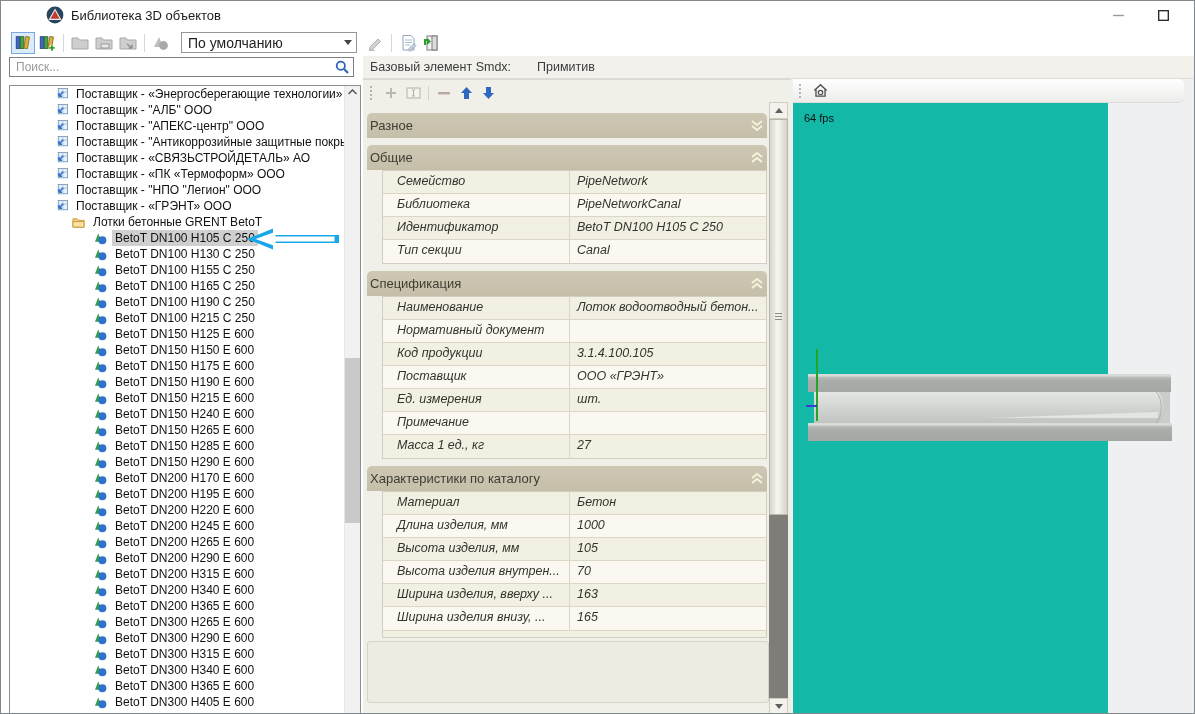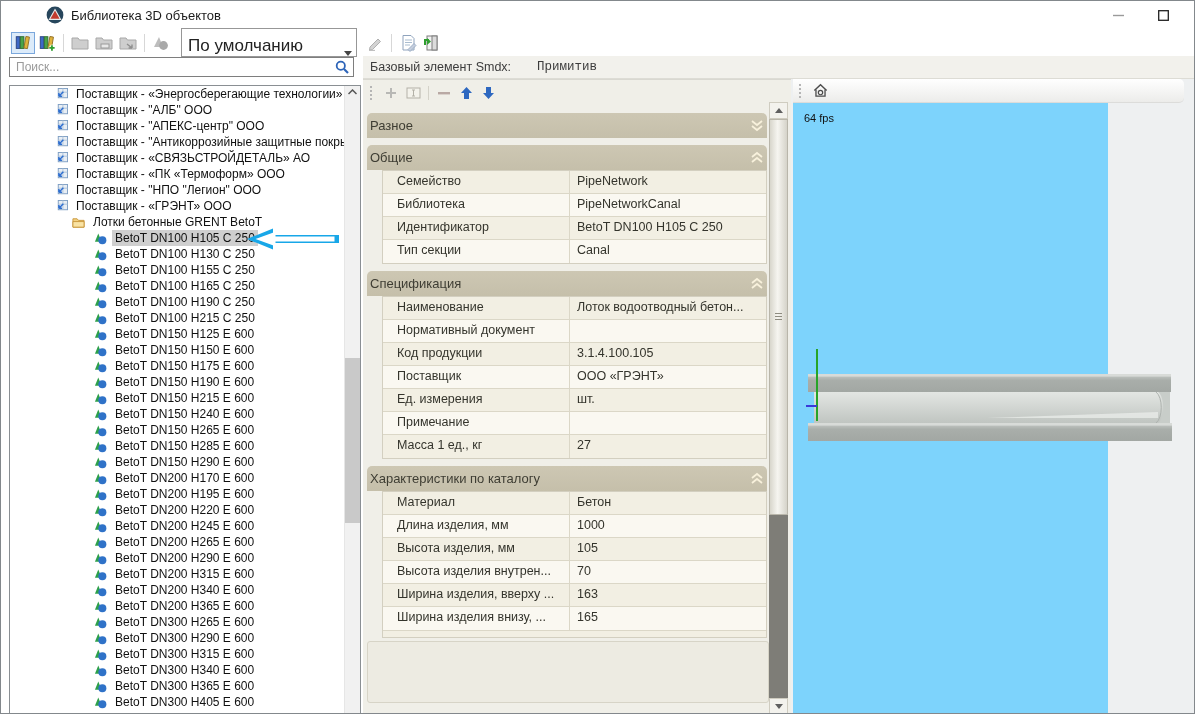--- a/index.html
+++ b/index.html
@@ -10,32 +10,32 @@
   .titlebar{position:absolute;left:0;top:0;width:100%;height:28px;display:flex;align-items:center;background:#fff;padding-left:37px;}
   .appicon{margin:0 7px 0 8px;flex:none;display:flex;}
   .title{font-size:13px;color:#1b1b1b;}
   .winbtns{margin-left:auto;display:flex;height:100%;}
   .winbtn{width:45px;height:100%;display:flex;align-items:center;justify-content:center;}
   
   .toolbar{position:absolute;left:0;top:28px;width:100%;height:27px;display:flex;align-items:center;padding-left:10px;box-sizing:border-box;background:#fff;}
   .tbtn{width:24px;height:22px;display:flex;align-items:center;justify-content:center;border:1px solid transparent;box-sizing:border-box;}
   .tbtn.selected{background:#dcebfa;border-color:#7aa7dc;}
   .tsep{width:1px;height:18px;background:#d7d7d7;margin:0 4px;}
-  .combo{width:176px;height:29px;border:1px solid #979797;background:#fff;display:flex;align-items:flex-end;
-    font-size:17px;padding-left:6px;box-sizing:border-box;margin:0 6px 0 8px;color:#222;}
+  .combo{width:176px;height:21px;border:1px solid #979797;background:#fff;display:flex;align-items:center;
+    font-size:14px;padding-left:6px;box-sizing:border-box;margin:0 6px 0 8px;color:#222;}
   .combo-arrow{margin-left:auto;width:16px;display:flex;justify-content:center;}
   
   .subrow{position:absolute;left:0;top:55px;width:100%;height:23px;padding-left:35px;}
   .searchbox{position:absolute;left:8px;top:1px;width:345px;height:20px;border:1px solid #7e7e7e;background:#fff;display:flex;align-items:center;box-sizing:border-box;}
   .searchbox input{flex:1;border:none;outline:none;font:12px "Liberation Sans","DejaVu Sans",sans-serif;padding:0 6px;color:#444;background:transparent;}
   .searchbox input::placeholder{color:#9a9a9a;}
   .magbtn{width:22px;height:100%;display:flex;align-items:center;justify-content:center;}
   .smdx{position:absolute;left:362px;top:0;right:0;height:23px;background:#f2f1ec;border-bottom:1px solid #dddcd5;
     display:flex;align-items:center;padding-left:7px;font-size:12.5px;color:#3c3c3c;box-sizing:border-box;}
-  .smdx .val{margin-left:26px;font-family:Liberation Mono, monospace;}
+  .smdx .val{margin-left:26px;}
   
   .tree-panel{position:absolute;left:8px;top:84px;width:352px;height:630px;border:1px solid #8a8f93;background:#fff;box-sizing:border-box;overflow:hidden;}
   .trow{height:16px;display:flex;align-items:center;white-space:nowrap;font-size:12px;color:#111;}
   .lvl1{padding-left:45px}.lvl2{padding-left:62px}.lvl3{padding-left:84px}
   .ticon{width:13px;height:13px;margin-right:5px;flex:none;}
   .trow .tlabel{padding:1px 3px;}
   .trow.selected .tlabel{background:#cfcfcf;}
   .tree-scroll{position:absolute;right:0;top:0;width:16px;height:100%;background:#f1f1f1;border-left:1px solid #e6e6e6;box-sizing:border-box;}
   .tree-scroll .up{position:absolute;top:3px;left:0;width:100%;display:flex;justify-content:center;}
   .tree-thumb{position:absolute;left:0;top:272px;width:100%;height:165px;background:#c9c9c9;}
@@ -47,41 +47,41 @@
   .grip{width:2px;height:14px;border-left:2px dotted #b5b5b5;margin:0 6px 0 2px;}
   .ptbtn{width:22px;height:20px;display:flex;align-items:center;justify-content:center;}
   .psep{width:1px;height:14px;background:#d4d2c9;margin:0 4px;}
   .prop-grid{position:absolute;left:4px;top:33px;width:400px;}
   .section{margin-bottom:7px;}
   .section-header{height:25px;background:linear-gradient(#cdc7b3,#c5bfaa);border-radius:5px 5px 0 0;display:flex;align-items:center;
     padding:0 3px;font-size:13px;color:#3e3d33;}
   .chev{margin-left:auto;display:flex;}
   .section:not(.collapsed) .chev-down{display:none;}
   .section-rows{margin-left:15px;border:1px solid #d3cfc0;background:#faf8f1;}
-  .prow{display:flex;height:23px;box-sizing:border-box;border-bottom:1px solid #dbd7c7;font-size:12.5px;color:#34342c;line-height:21px;}
+  .prow{display:flex;height:23px;box-sizing:border-box;border-bottom:1px solid #dbd7c7;font-size:12.5px;color:#34342c;line-height:21px;font-style:italic;}
   .prow:last-of-type{border-bottom:none;}
   .prow:nth-of-type(odd){background:#f2efe3;}
   .prow:nth-of-type(even){background:#faf8f1;}
   .plabel{width:186px;padding-left:14px;box-sizing:border-box;overflow:hidden;white-space:nowrap;}
   .pvalue{flex:1;border-left:1px solid #dbd7c7;padding-left:7px;overflow:hidden;white-space:nowrap;}
   .section[data-section-index="3"] .section-rows::after{content:"";display:block;height:6px;background:#f2efe3;border-top:1px solid #dbd7c7;}
   .descbox{position:absolute;left:4px;top:561px;width:402px;height:62px;background:#edebe2;border:1px solid #d7d4c7;border-radius:3px;box-sizing:border-box;}
   
   .psb{position:absolute;left:406px;top:22px;width:19px;height:613px;}
   .psb .btn{position:absolute;left:0;width:100%;height:17px;background:#f3f2ed;border:1px solid #cfccc0;box-sizing:border-box;display:flex;align-items:center;justify-content:center;}
   .psb .btn.up{top:0;} .psb .btn.down{bottom:0;}
   .psb .dark{position:absolute;left:0;width:100%;top:413px;bottom:17px;background:#7e7d77;}
   .psb .thumb{position:absolute;left:0;width:100%;top:17px;height:396px;background:linear-gradient(90deg,#d8d6cc,#f6f5f0 45%,#d5d3c9);border:1px solid #b9b6aa;box-sizing:border-box;}
   .psb .thumb::after{content:"";position:absolute;left:5px;right:5px;top:50%;height:7px;margin-top:-4px;
     background:repeating-linear-gradient(#8e8c80 0 1px,transparent 1px 3px);}
   
   .view-region{position:absolute;left:790px;top:78px;right:0;height:636px;background:#eef0f1;}
   .view-toolbar{position:absolute;left:2px;top:0;width:391px;height:24px;background:linear-gradient(#ffffff,#ececea);
     border-bottom:1px solid #dcdcda;border-radius:0 5px 5px 0;display:flex;align-items:center;padding-left:4px;box-sizing:border-box;}
-  .viewport{position:absolute;left:2px;top:24px;width:315px;bottom:0;background:#7dd3fc;text-align:right;}
+  .viewport{position:absolute;left:2px;top:24px;width:315px;bottom:0;background:#14b8a6;text-align:right;}
   .fps{position:absolute;left:11px;top:9px;font-size:11px;color:#111;}
   .obj3d{position:absolute;left:13px;top:240px;}
 </style>
 </head>
 <body>
 
 <div class="window">
 
   <div class="titlebar">
     <span class="appicon">

